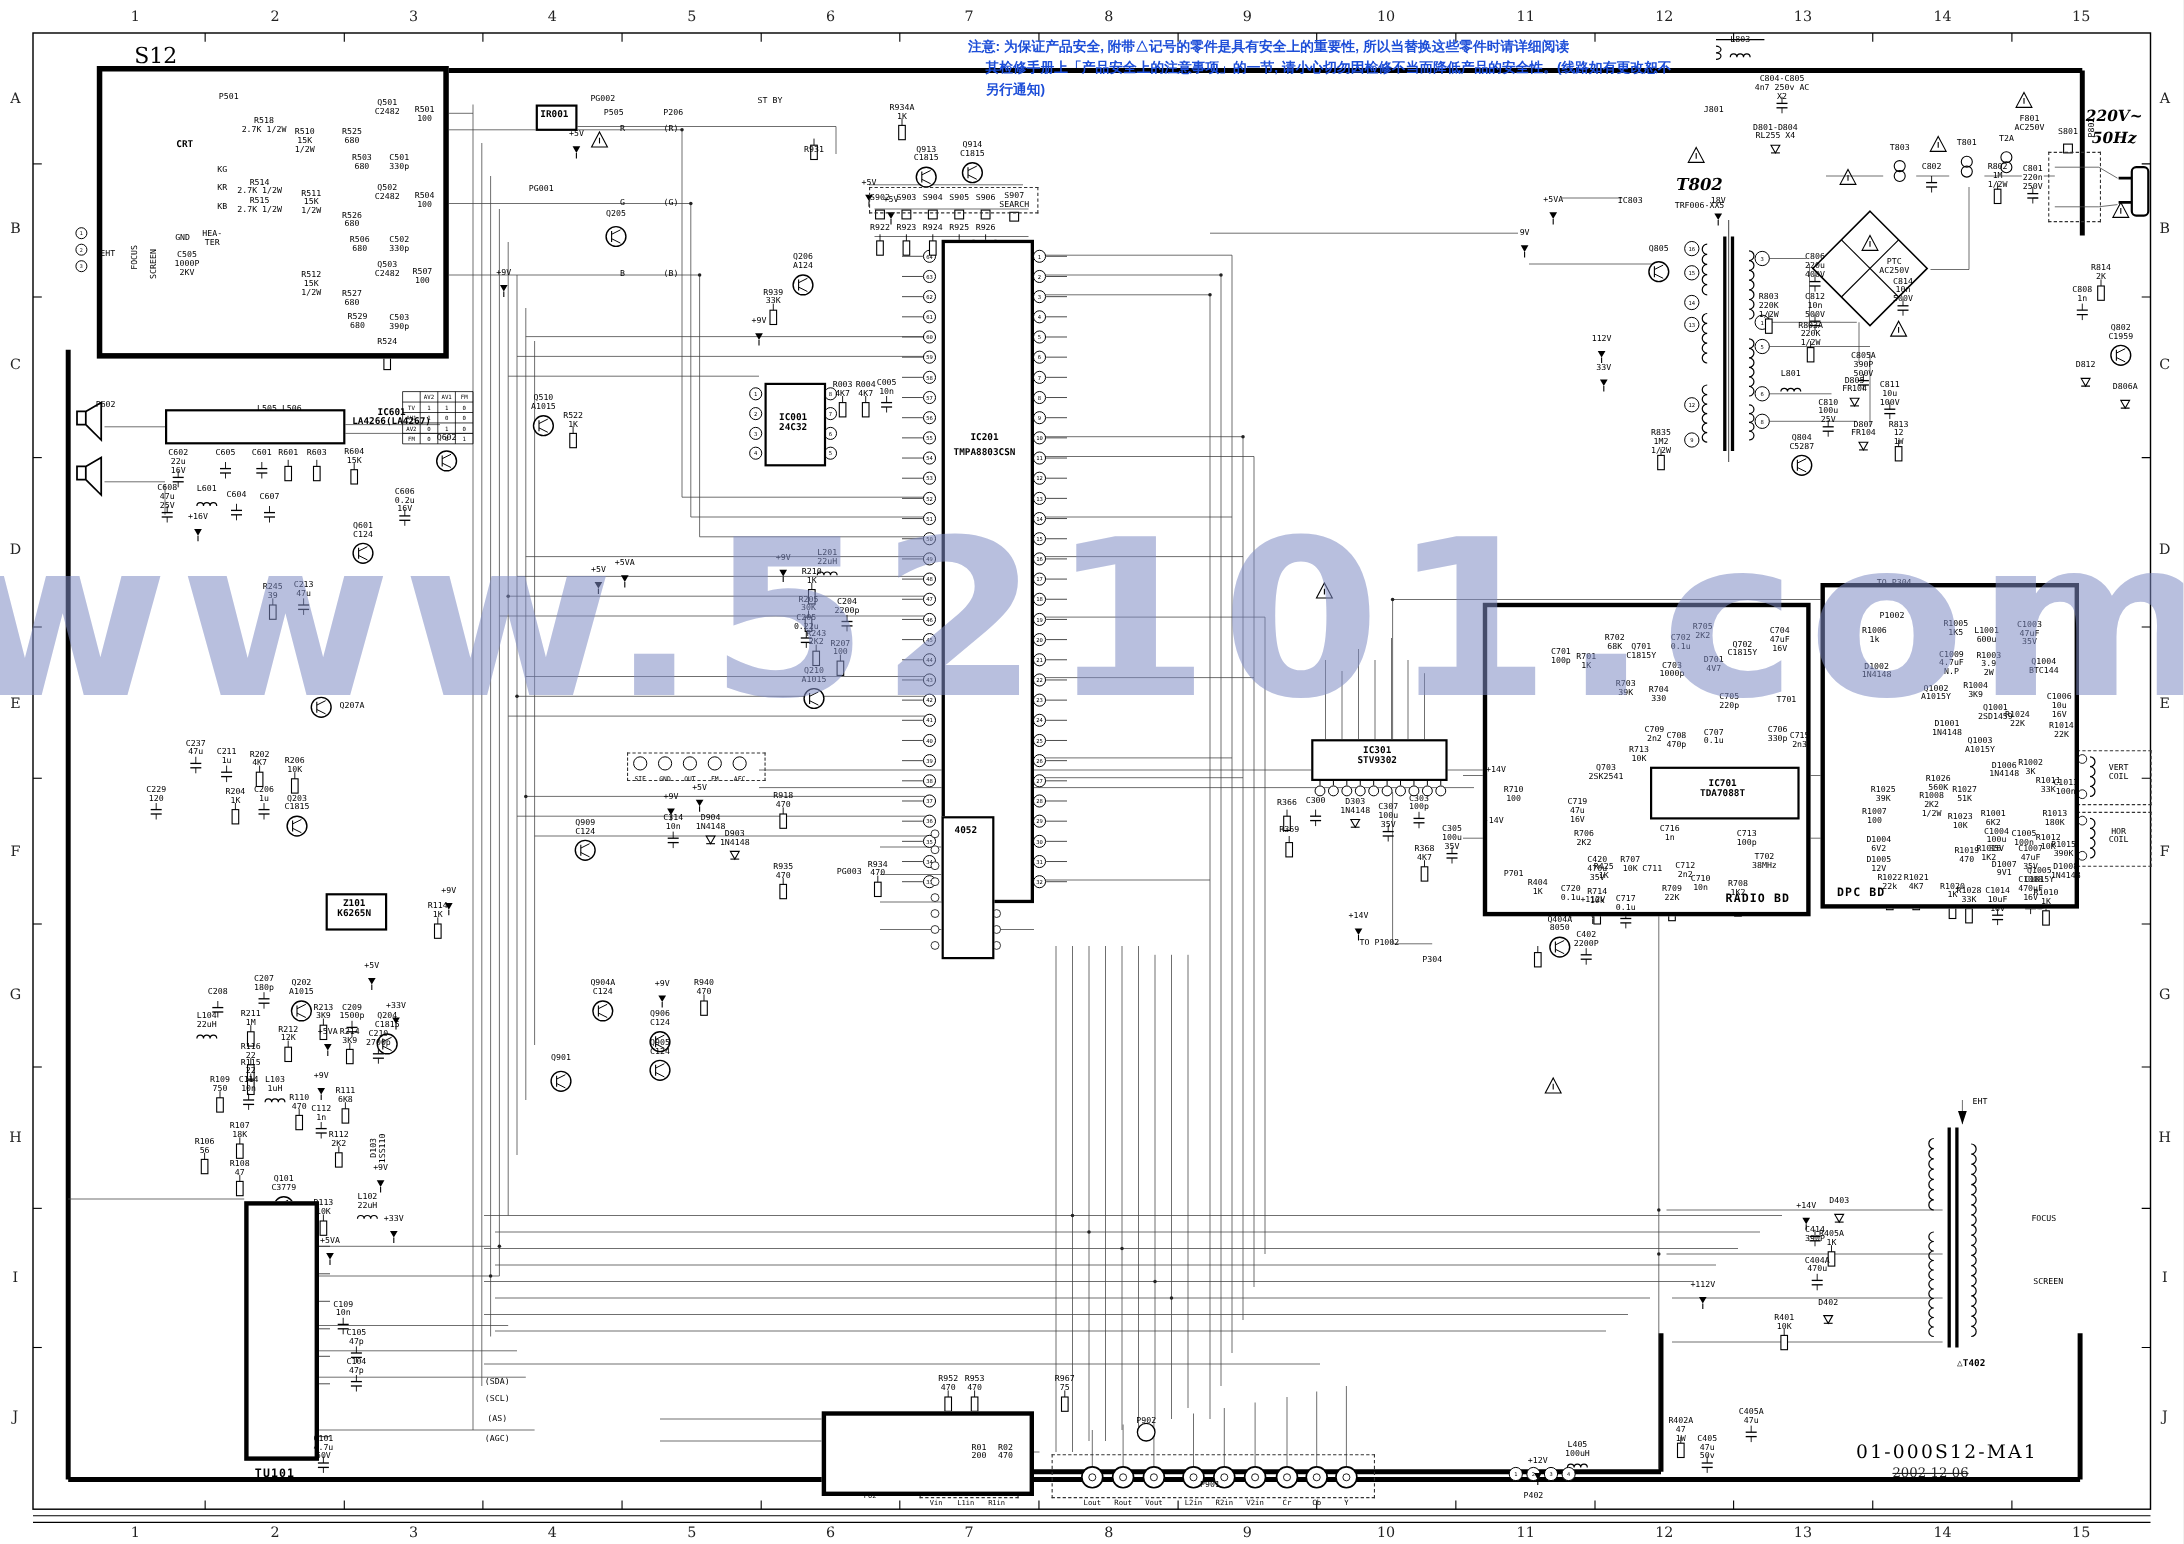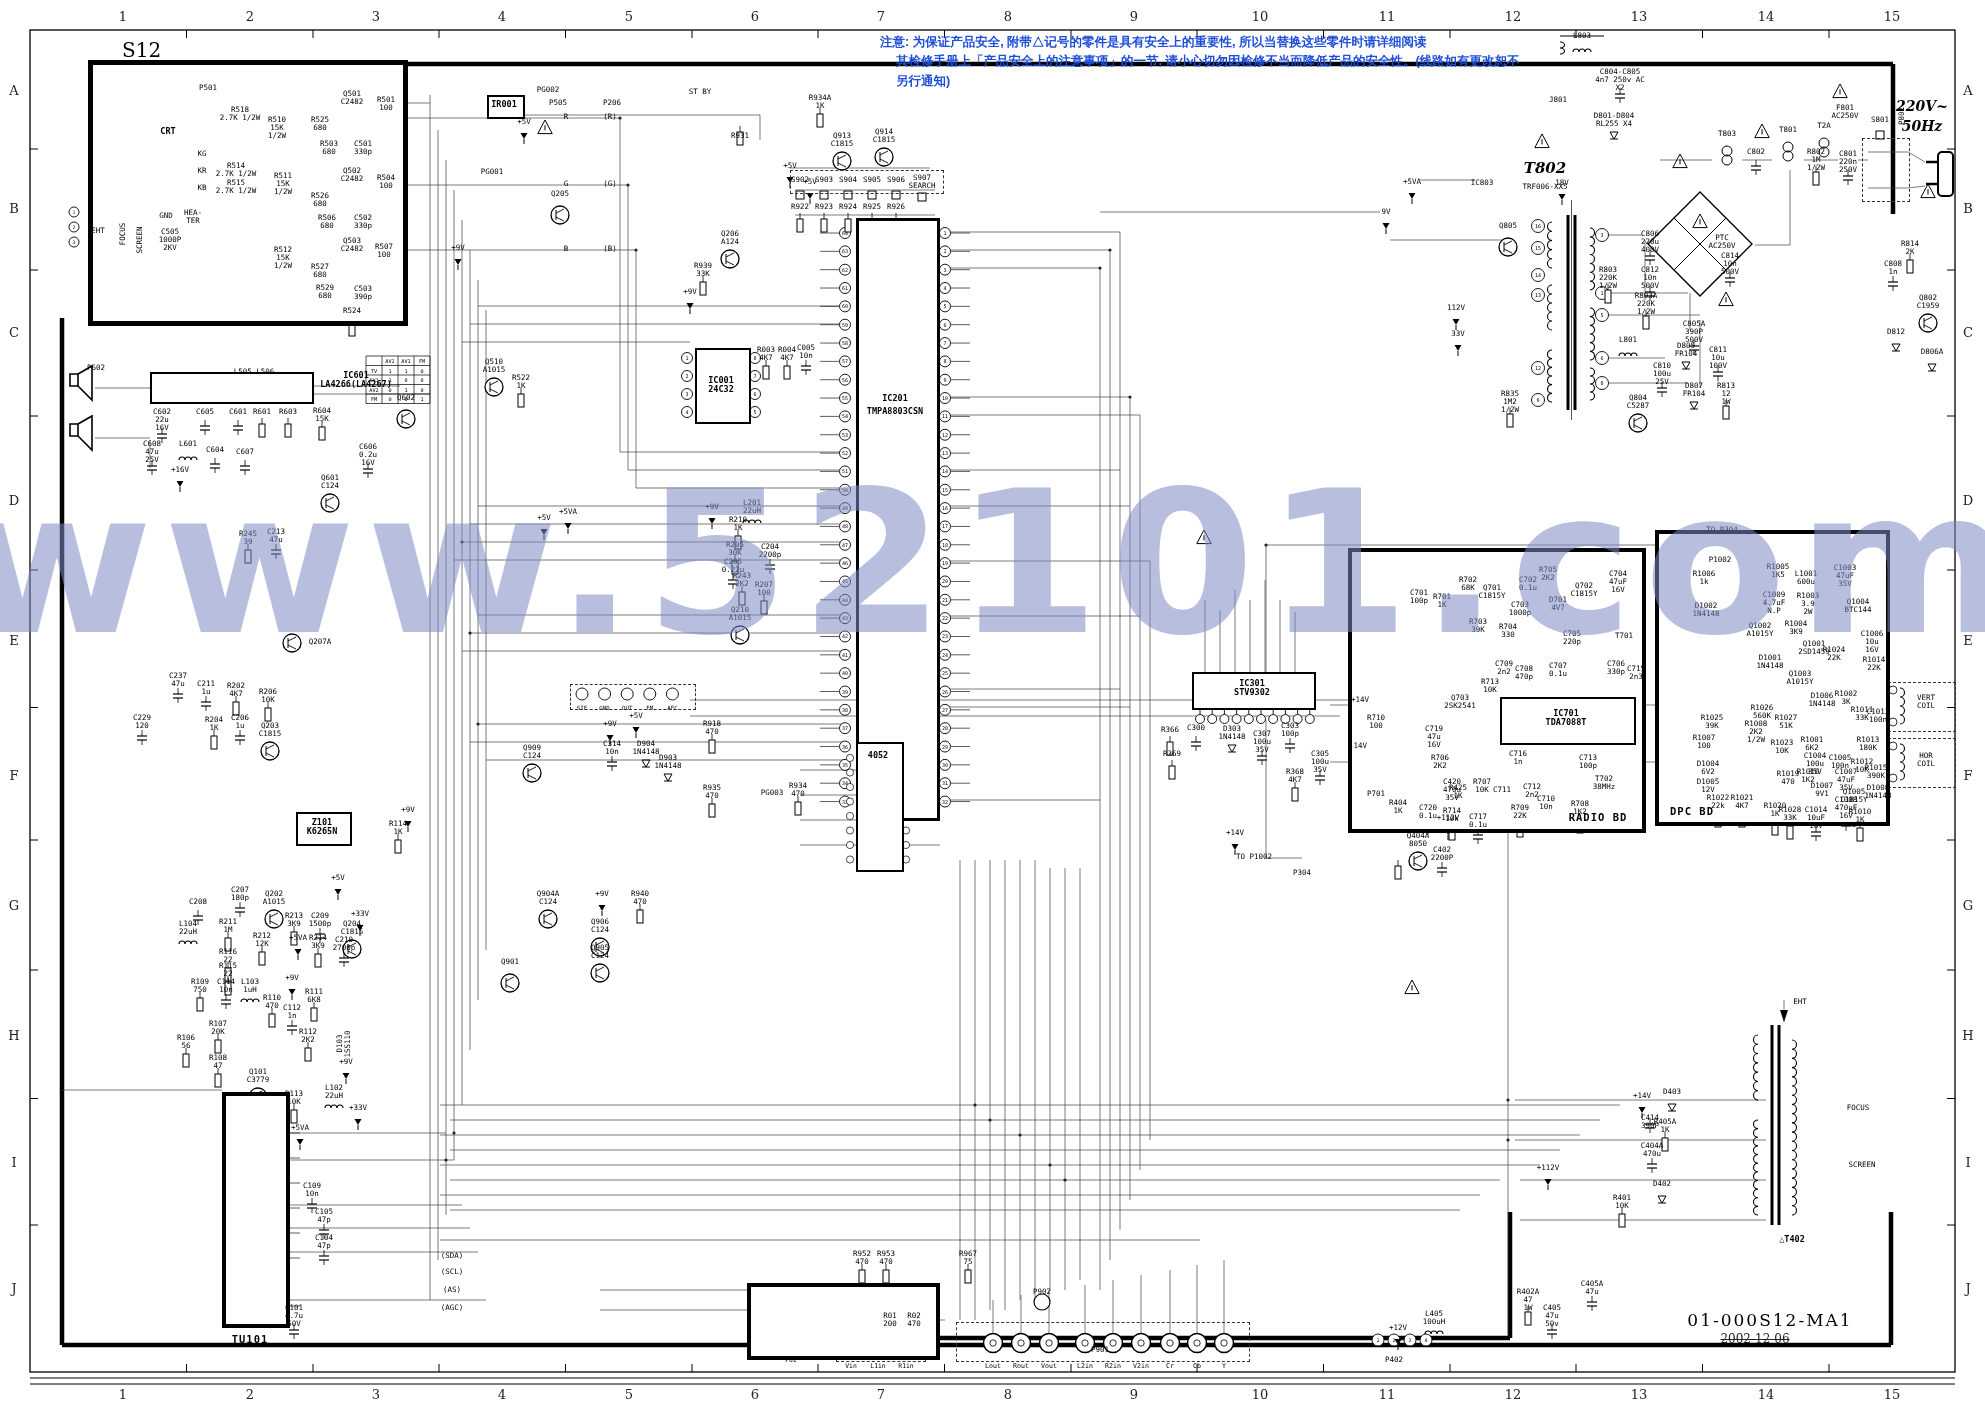--- a/index.html
+++ b/index.html
@@ -2025,21 +2025,21 @@
 10n</div>
       <div class="lbl" style="left: 250px; top: 986px;">L103
 1uH</div>
       <div class="lbl" style="left: 272px; top: 1002px;">R110
 470</div>
       <div class="lbl" style="left: 292px; top: 1012px;">C112
 1n</div>
       <div class="lbl" style="left: 314px; top: 996px;">R111
 6K8</div>
       <div class="lbl" style="left: 218px; top: 1028px;">R107
-20K</div>
+18K</div>
       <div class="lbl" style="left: 186px; top: 1042px;">R106
 56</div>
       <div class="lbl" style="left: 218px; top: 1062px;">R108
 47</div>
       <div class="lbl" style="left: 258px; top: 1076px;">Q101
 C3779</div>
       <div class="lbl" style="left: 308px; top: 1036px;">R112
 2K2</div>
       <div class="lbl v" style="left: 344px; top: 1044px;">D103
 1SS110</div>

